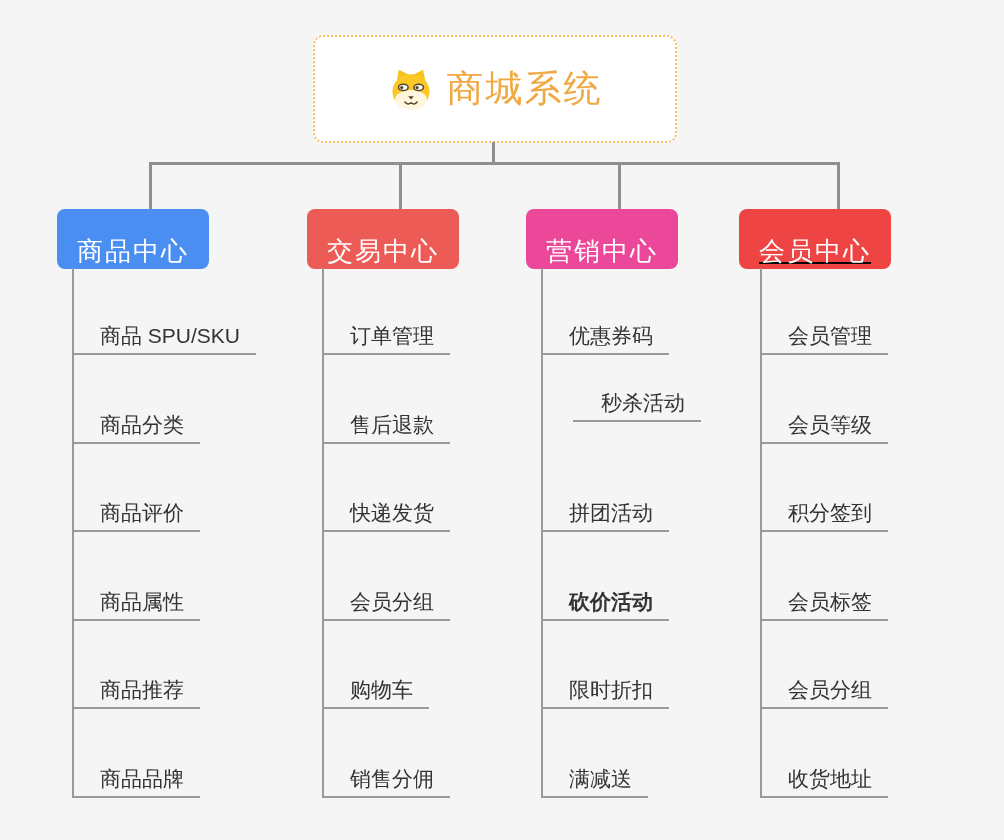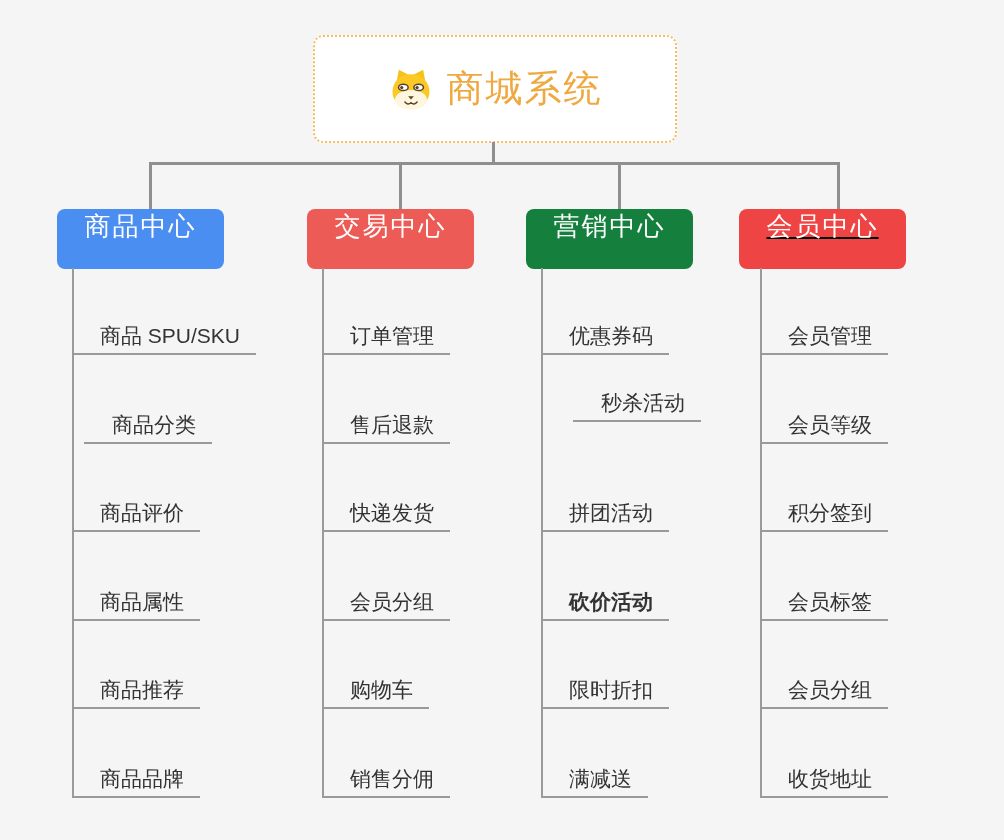--- a/index.html
+++ b/index.html
@@ -34,24 +34,24 @@
     color:#f0a841;
     text-align:center;
   }
   .dog-icon{display:flex;align-items:center;}
   
   .line{position:absolute;background:#8f8f8f;}
   
   .branch-node{
     position:absolute;
     top:209px;
-    width:167px; height:60px;
+    width:152px; height:60px;
     border-radius:8px;
     display:flex;
-    align-items:flex-start;
+    align-items:flex-end;
     justify-content:center;
   }
   .branch-label{
     color:#ffffff;
     font-size:26px;
     letter-spacing:2px;
   }
   
   .spine{position:absolute;width:2px;background:#9a9a9a;}
   .leaf{
@@ -101,21 +101,21 @@
     <div class="line" style="left: 399px; top: 162px; width: 3px; height: 49px;"></div>
     <div class="line" style="left: 618px; top: 162px; width: 3px; height: 49px;"></div>
     <div class="line" style="left: 837px; top: 162px; width: 3px; height: 49px;"></div>
     <div class="branch-node" style="left: 57px; background: rgb(74, 142, 242);">
       <span class="branch-label">商品中心</span>
     </div>
     <div class="spine" style="left: 72px; top: 268px; height: 530px;"></div>
     <div class="leaf" style="left: 72px; top: 317px;">
       <span class="leaf-label">商品 SPU/SKU</span>
     </div>
-    <div class="leaf" style="left: 72px; top: 406px; margin-left: 12px;">
+    <div class="leaf" style="left: 72px; top: 406px;">
       <span class="leaf-label">商品分类</span>
     </div>
     <div class="leaf" style="left: 72px; top: 494px;">
       <span class="leaf-label">商品评价</span>
     </div>
     <div class="leaf" style="left: 72px; top: 583px;">
       <span class="leaf-label">商品属性</span>
     </div>
     <div class="leaf" style="left: 72px; top: 671px;">
       <span class="leaf-label">商品推荐</span>
@@ -138,21 +138,21 @@
     </div>
     <div class="leaf" style="left: 322px; top: 583px;">
       <span class="leaf-label">会员分组</span>
     </div>
     <div class="leaf" style="left: 322px; top: 671px;">
       <span class="leaf-label">购物车</span>
     </div>
     <div class="leaf" style="left: 322px; top: 760px;">
       <span class="leaf-label">销售分佣</span>
     </div>
-    <div class="branch-node" style="left: 526px; background: #15803d;">
+    <div class="branch-node" style="left: 526px; background: #ec4899;">
       <span class="branch-label">营销中心</span>
     </div>
     <div class="spine" style="left: 541px; top: 268px; height: 530px;"></div>
     <div class="leaf" style="left: 541px; top: 317px;">
       <span class="leaf-label">优惠券码</span>
     </div>
     <div class="leaf" style="left: 541px; top: 384px; margin-left: 32px;">
       <span class="leaf-label">秒杀活动</span>
     </div>
     <div class="leaf" style="left: 541px; top: 494px;">

